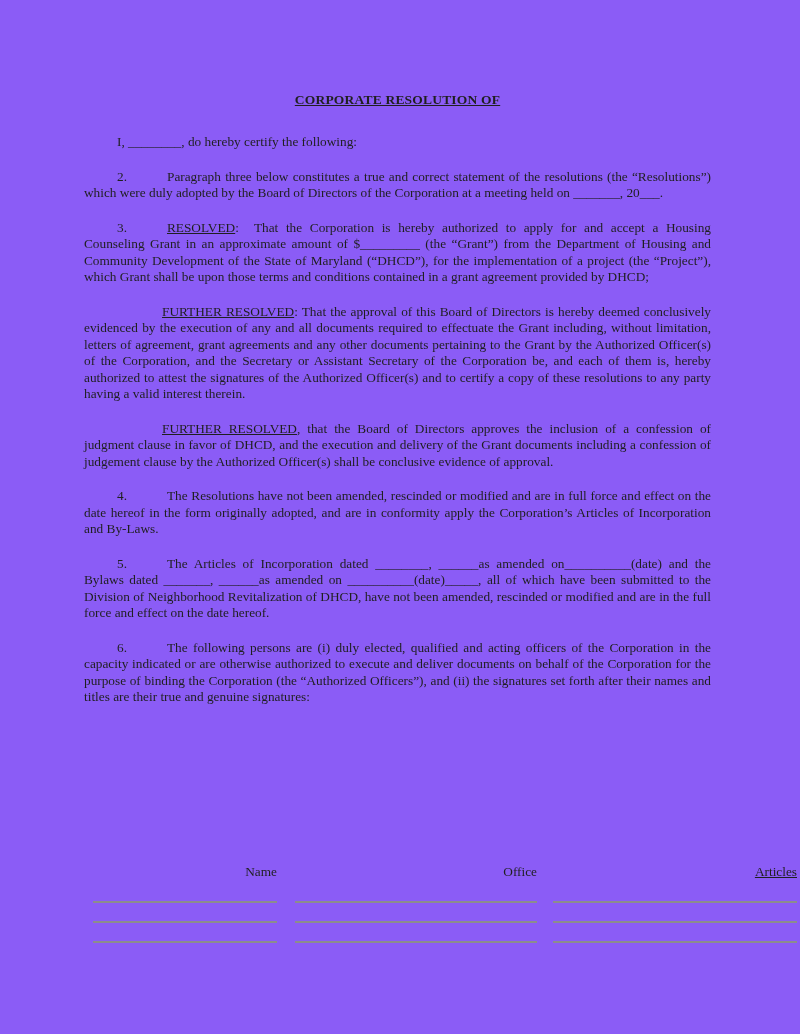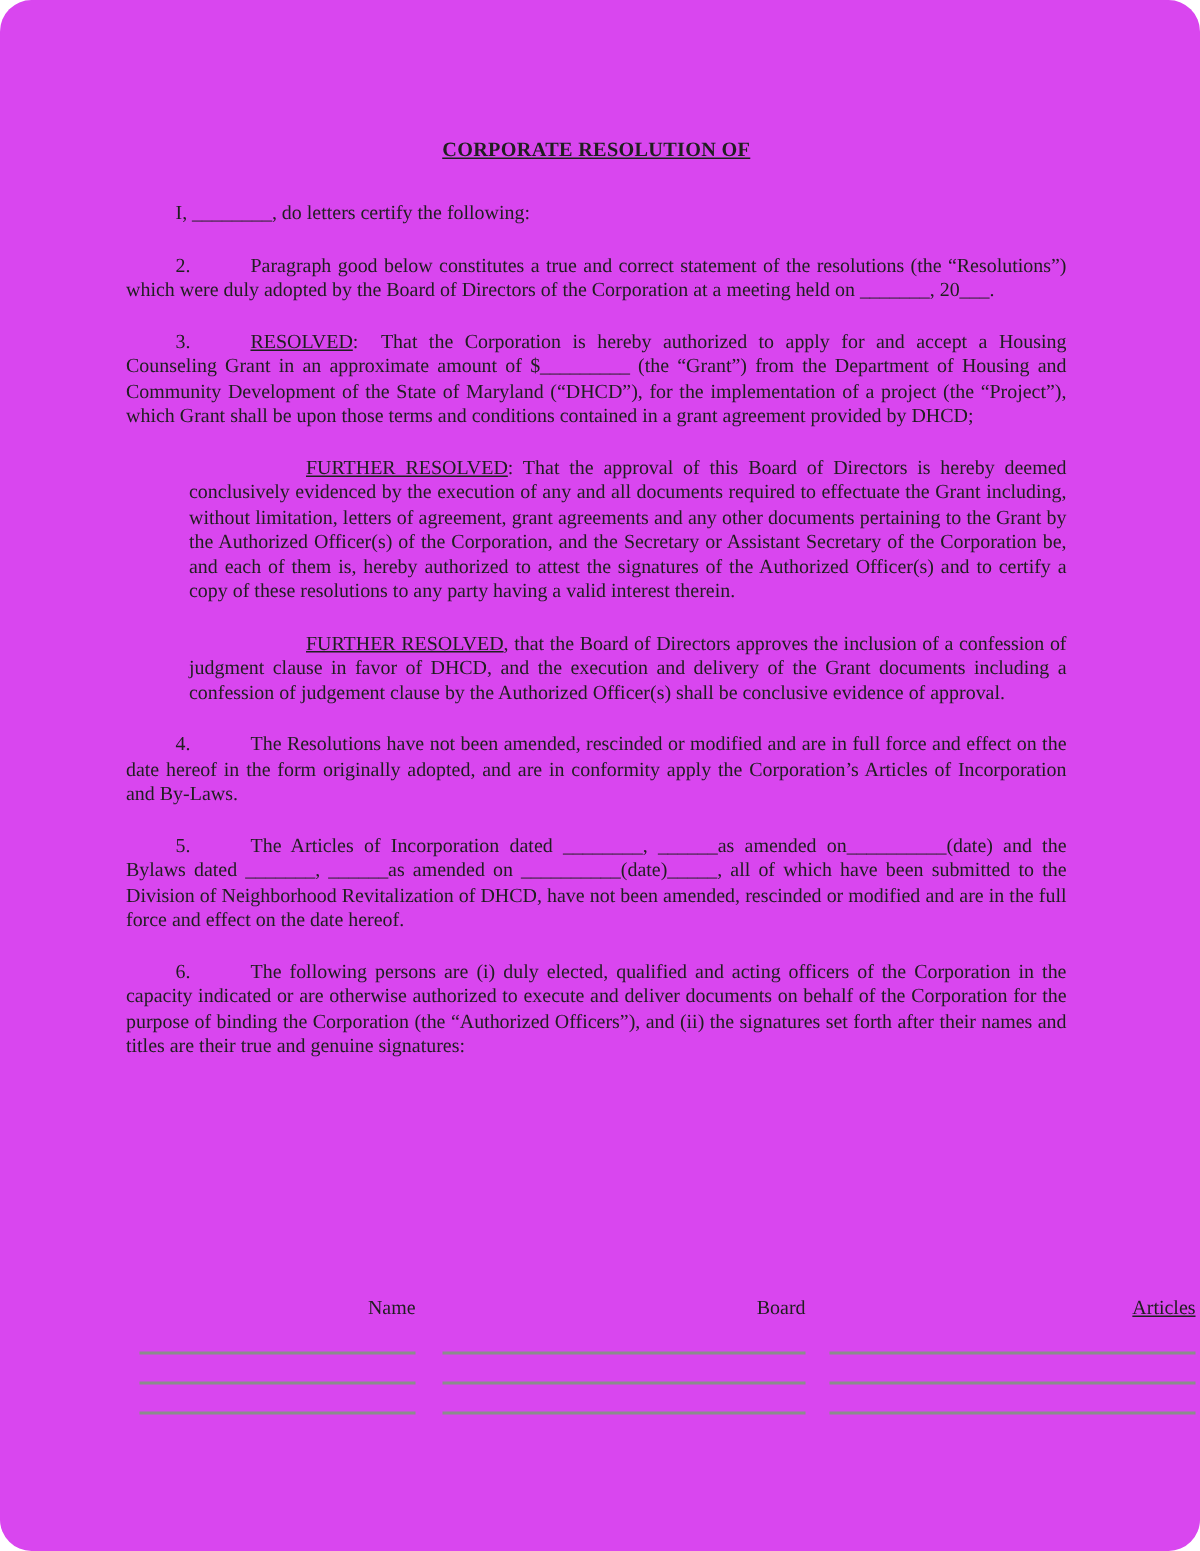--- a/index.html
+++ b/index.html
@@ -1,24 +1,23 @@
 <!DOCTYPE html>
 <html><head>
 <meta charset="utf-8">
 <style>
   html,body { margin:0; padding:0; }
   .page {
     position: relative;
     width: 800px;
     height: 1034px;
-    background: #d946ef;
+    background: #8b5cf6;
     overflow: hidden;
     font-family: "Liberation Serif", "DejaVu Serif", serif;
     color: #1f1f1f;
-    border-radius: 21px;
   }
   .content {
     position: absolute;
     left: 84px;
     top: 0;
     width: 627px;
   }
   .title-block { margin-top: 92px; text-align: center; }
   .title-line {
     font-weight: bold;
@@ -29,21 +28,21 @@
   }
   .title-line + .title-line { margin-top: 12px; }
 
   .body-text { font-size: 13.3px; line-height: 16.5px; text-align: justify; }
 
   p { margin: 0; }
   .intro { margin-top: 26px; text-indent: 33px; text-align: left; }
   .para { margin-top: 18px; }
   .num-para { text-indent: 33px; }
   .hang-para { padding-left: 45px; text-indent: -12px; }
-  .fr-para { text-indent: 78px; margin-left: 42px; }
+  .fr-para { text-indent: 78px; }
   .gap { display: inline-block; width: 40px; }
   .kw { text-decoration: underline; }
   .sep { white-space: pre; }
 
   .sig-table { margin-left: 9px; width: 704px; margin-top: 18px; }
   .sig-headers { display: flex; font-size: 13.3px; line-height: 16.5px; }
   .sig-headers .col { text-align: right; }
   .col-1 { width: 184px; }
   .col-2 { width: 242px; margin-left: 18px; }
   .col-3 { width: 244px; margin-left: 16px; }
@@ -57,44 +56,44 @@
 
 <div class="page">
   <div class="content">
 
     <div class="title-block">
       <div class="title-line">CORPORATE RESOLUTION OF</div>
     </div>
 
     <div class="body-text">
 
-      <p class="intro">I, ________, do letters certify the following:</p>
+      <p class="intro">I, ________, do hereby certify the following:</p>
 
 
-      <p class="para num-para"><span class="num">2.</span><span class="gap"></span><span class="txt">Paragraph good below constitutes a true and correct statement of the resolutions (the “Resolutions”) which were duly adopted by the Board of Directors of the Corporation at a meeting held on _______, 20___.</span></p>
+      <p class="para num-para"><span class="num">2.</span><span class="gap"></span><span class="txt">Paragraph three below constitutes a true and correct statement of the resolutions (the “Resolutions”) which were duly adopted by the Board of Directors of the Corporation at a meeting held on _______, 20___.</span></p>
 
       <p class="para num-para"><span class="num">3.</span><span class="gap"></span><span class="kw">RESOLVED</span><span class="sep">:  </span><span class="txt">That the Corporation is hereby authorized to apply for and accept a Housing Counseling Grant in an approximate amount of $_________ (the “Grant”) from the Department of Housing and Community Development of the State of Maryland (“DHCD”), for the implementation of a project (the “Project”), which Grant shall be upon those terms and conditions contained in a grant agreement provided by DHCD;</span></p>
 
       <p class="para fr-para"><span class="kw">FURTHER RESOLVED</span><span class="sep">: </span><span class="txt">That the approval of this Board of Directors is hereby deemed conclusively evidenced by the execution of any and all documents required to effectuate the Grant including, without limitation, letters of agreement, grant agreements and any other documents pertaining to the Grant by the Authorized Officer(s) of the Corporation, and the Secretary or Assistant Secretary of the Corporation be, and each of them is, hereby authorized to attest the signatures of the Authorized Officer(s) and to certify a copy of these resolutions to any party having a valid interest therein.</span></p>
 
       <p class="para fr-para"><span class="kw">FURTHER RESOLVED</span><span class="sep">, </span><span class="txt">that the Board of Directors approves the inclusion of a confession of judgment clause in favor of DHCD, and the execution and delivery of the Grant documents including a confession of judgement clause by the Authorized Officer(s) shall be conclusive evidence of approval.</span></p>
 
       <p class="para num-para"><span class="num">4.</span><span class="gap"></span><span class="txt">The Resolutions have not been amended, rescinded or modified and are in full force and effect on the date hereof in the form originally adopted, and are in conformity apply the Corporation’s Articles of Incorporation and By-Laws.</span></p>
 
       <p class="para num-para"><span class="num">5.</span><span class="gap"></span><span class="txt">The Articles of Incorporation dated ________, ______as amended on__________(date) and the Bylaws dated _______, ______as amended on __________(date)_____, all of which have been submitted to the Division of Neighborhood Revitalization of DHCD, have not been amended, rescinded or modified and are in the full force and effect on the date hereof.</span></p>
 
       <p class="para num-para"><span class="num">6.</span><span class="gap"></span><span class="txt">The following persons are (i) duly elected, qualified and acting officers of the Corporation in the capacity indicated or are otherwise authorized to execute and deliver documents on behalf of the Corporation for the purpose of binding the Corporation (the “Authorized Officers”), and (ii) the signatures set forth after their names and titles are their true and genuine signatures:</span></p>
 
     </div>
   </div>
 
   <div class="sig-table body-text" style="position:absolute; left:84px; top:846px;">
     <div class="sig-headers">
       <div class="col col-1">Name</div>
-      <div class="col col-2">Board</div>
+      <div class="col col-2">Office</div>
       <div class="col col-3 u">Articles</div>
     </div>
     <div class="sig-rows">
       <div class="sig-row">
         <div class="cell col-1"></div>
         <div class="cell col-2"></div>
         <div class="cell col-3"></div>
       </div>
       <div class="sig-row">
         <div class="cell col-1"></div>

